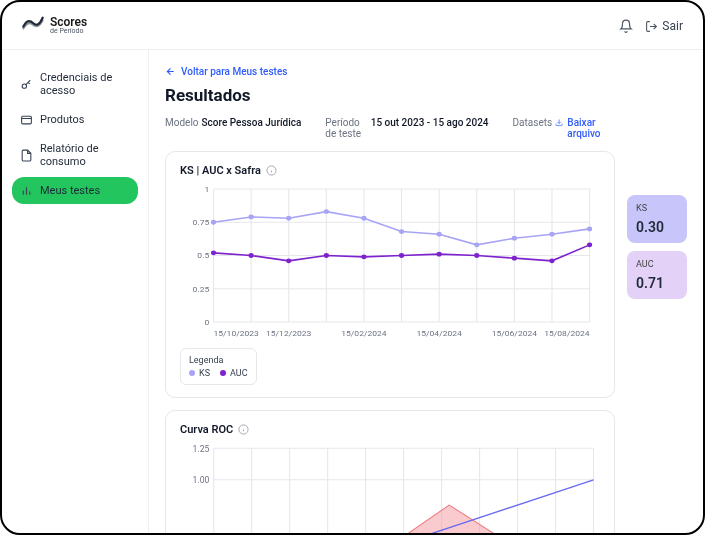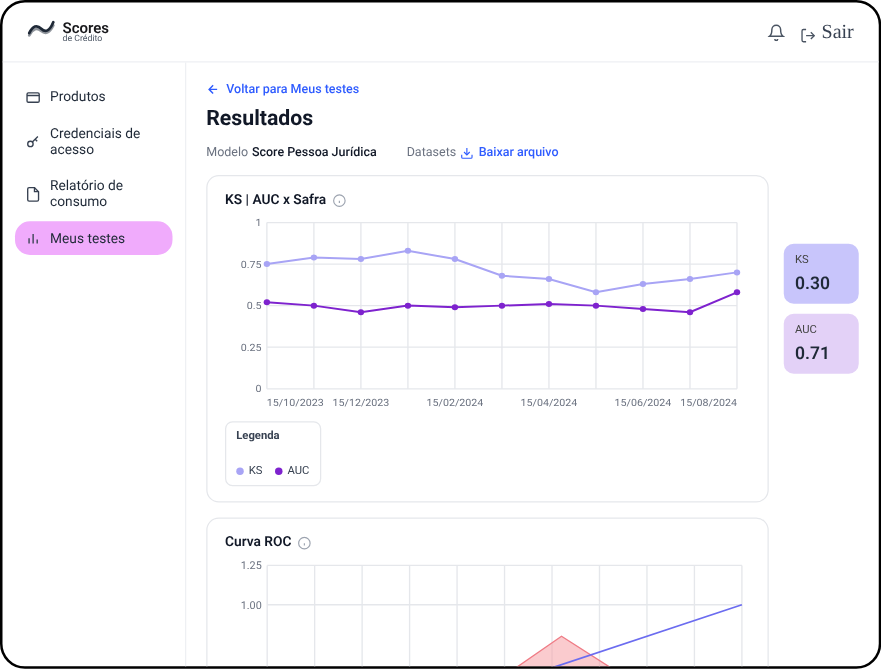--- a/index.html
+++ b/index.html
@@ -31,21 +31,21 @@
     }
     .logo-text { display: flex; flex-direction: column; line-height: 1; }
     .logo-title { font-size: 12px; font-weight: 600; color: #18181b; }
     .logo-sub { font-size: 7px; color: #4b5563; }
     .header-right {
       display: flex;
       align-items: center;
       gap: 12px;
       color: #374151;
     }
-    .hr-item { display: flex; align-items: flex-end; gap: 4px; font-size: 16px; font-family: Liberation Serif, serif; }
+    .hr-item { display: flex; align-items: flex-end; gap: 4px; font-size: 12px; }
     .layout {
       display: flex;
       height: calc(100% - 47px);
     }
     .sidebar {
       width: 147px;
       padding: 14px 10px;
       border-right: 1px solid #eef0f3;
     }
     .side-item {
@@ -53,21 +53,21 @@
       align-items: center;
       gap: 7px;
       font-size: 11px;
       color: #1f2937;
       padding: 7px 8px;
       border-radius: 12px;
       margin-bottom: 2px;
       cursor: pointer;
     }
     .side-item.active {
-      background: #f0abfc;
+      background: #22c55e;
     }
     .side-icon { width: 13px; height: 13px; flex-shrink: 0; }
     .main {
       flex: 1;
       padding: 12px 16px 0 16px;
       overflow: hidden;
       display: flex;
       gap: 12px;
     }
     .content { flex: 1; min-width: 0; }
@@ -104,21 +104,21 @@
       border: 1px solid #e5e7eb;
       border-radius: 10px;
       padding: 12px 14px;
       margin-bottom: 12px;
     }
     .card-title {
       font-size: 11px;
       font-weight: 600;
       color: #111827;
       display: flex;
-      align-items: flex-end;
+      align-items: center;
       gap: 5px;
       margin-bottom: 8px;
     }
     .info-icon {
       width: 11px; height: 11px;
     }
     .chart-wrap {
       position: relative;
       height: 155px;
       margin-left: 10px;
@@ -126,21 +126,21 @@
     }
     .chart-wrap svg { width: 100%; height: 100%; }
     .legend-box {
       border: 1px solid #e5e7eb;
       border-radius: 6px;
       padding: 6px 8px;
       font-size: 9px;
       display: inline-block;
       margin-top: 8px;
     }
-    .legend-title { font-weight: 700; color: #374151; margin-bottom: 18px; }
+    .legend-title { font-weight: 400; color: #374151; margin-bottom: 3px; }
     .legend-items { display: flex; gap: 10px; }
     .legend-item { display: flex; align-items: center; gap: 4px; color: #374151; }
     .legend-dot { width: 6px; height: 6px; border-radius: 50%; }
     .stat-col {
       width: 60px;
       padding-top: 28px;
       display: flex;
       flex-direction: column;
       gap: 8px;
       margin-top: 105px;
@@ -166,21 +166,21 @@
 <body>
 
 <div class="header">
   <div class="logo">
     <svg class="logo-icon" viewBox="0 0 24 16">
       <path d="M1 12 Q 6 2 12 8 T 23 2" stroke="#1f2937" stroke-width="2.5" fill="none" stroke-linecap="round"></path>
       <path d="M1 14 Q 6 5 12 10 T 23 5" stroke="#1f2937" stroke-width="2.5" fill="none" stroke-linecap="round" opacity="0.5"></path>
     </svg>
     <div class="logo-text">
       <span class="logo-title">Scores</span>
-      <span class="logo-sub">de Crédito</span>
+      <span class="logo-sub">de Período</span>
     </div>
   </div>
   <div class="header-right">
     <span class="hr-item">
       <svg width="14" height="14" viewBox="0 0 24 24" fill="none" stroke="#4b5563" stroke-width="2">
         <path d="M6 8a6 6 0 0 1 12 0c0 7 3 9 3 9H3s3-2 3-9"></path>
           <path d="M10 21a2 2 0 0 0 4 0"></path>
       </svg>
     </span>
     <span class="hr-item">
@@ -192,31 +192,31 @@
       <span>Sair</span>
     </span>
   </div>
 </div>
 
 <div class="layout">
 
   <div class="sidebar">
     <div class="side-item">
       <svg class="side-icon" viewBox="0 0 24 24" fill="none" stroke="#374151" stroke-width="2">
+          <circle cx="8" cy="15" r="4"></circle>
+          <path d="M10.5 12.5 L19 4 M15 8l3 3"></path>
+        </svg>
+      <span>Credenciais de acesso</span>
+    </div>
+    <div class="side-item">
+      <svg class="side-icon" viewBox="0 0 24 24" fill="none" stroke="#374151" stroke-width="2">
           <rect x="3" y="6" width="18" height="14" rx="2"></rect>
           <path d="M3 10h18"></path>
         </svg>
       <span>Produtos</span>
-    </div>
-    <div class="side-item">
-      <svg class="side-icon" viewBox="0 0 24 24" fill="none" stroke="#374151" stroke-width="2">
-          <circle cx="8" cy="15" r="4"></circle>
-          <path d="M10.5 12.5 L19 4 M15 8l3 3"></path>
-        </svg>
-      <span>Credenciais de acesso</span>
     </div>
     <div class="side-item">
       <svg class="side-icon" viewBox="0 0 24 24" fill="none" stroke="#374151" stroke-width="2">
           <path d="M14 2H6a2 2 0 0 0-2 2v16a2 2 0 0 0 2 2h12a2 2 0 0 0 2-2V8z"></path>
           <polyline points="14 2 14 8 20 8"></polyline>
         </svg>
       <span>Relatório de consumo</span>
     </div>
     <div class="side-item active">
       <svg class="side-icon" viewBox="0 0 24 24" fill="none" stroke="#374151" stroke-width="2">
@@ -236,20 +236,24 @@
             <polyline points="12 19 5 12 12 5"></polyline>
           </svg>
         <span>Voltar para Meus testes</span>
       </div>
       <h1 class="page-title">Resultados</h1>
 
       <div class="meta-row">
         <div class="meta-col">
           <span class="meta-label">Modelo</span>
           <span class="meta-value">Score Pessoa Jurídica</span>
+        </div>
+        <div class="meta-col">
+          <span class="meta-label">Período de teste</span>
+          <span class="meta-value">15 out 2023 - 15 ago 2024</span>
         </div>
         <div class="meta-col">
           <span class="meta-label">Datasets</span>
           <span class="download-link">
             <svg width="11" height="11" viewBox="0 0 24 24" fill="none" stroke="#2f5cff" stroke-width="2">
                 <path d="M21 15v4a2 2 0 0 1-2 2H5a2 2 0 0 1-2-2v-4"></path>
                 <polyline points="7 10 12 15 17 10"></polyline>
                 <line x1="12" y1="15" x2="12" y2="3"></line>
               </svg>
             <span>Baixar arquivo</span>

